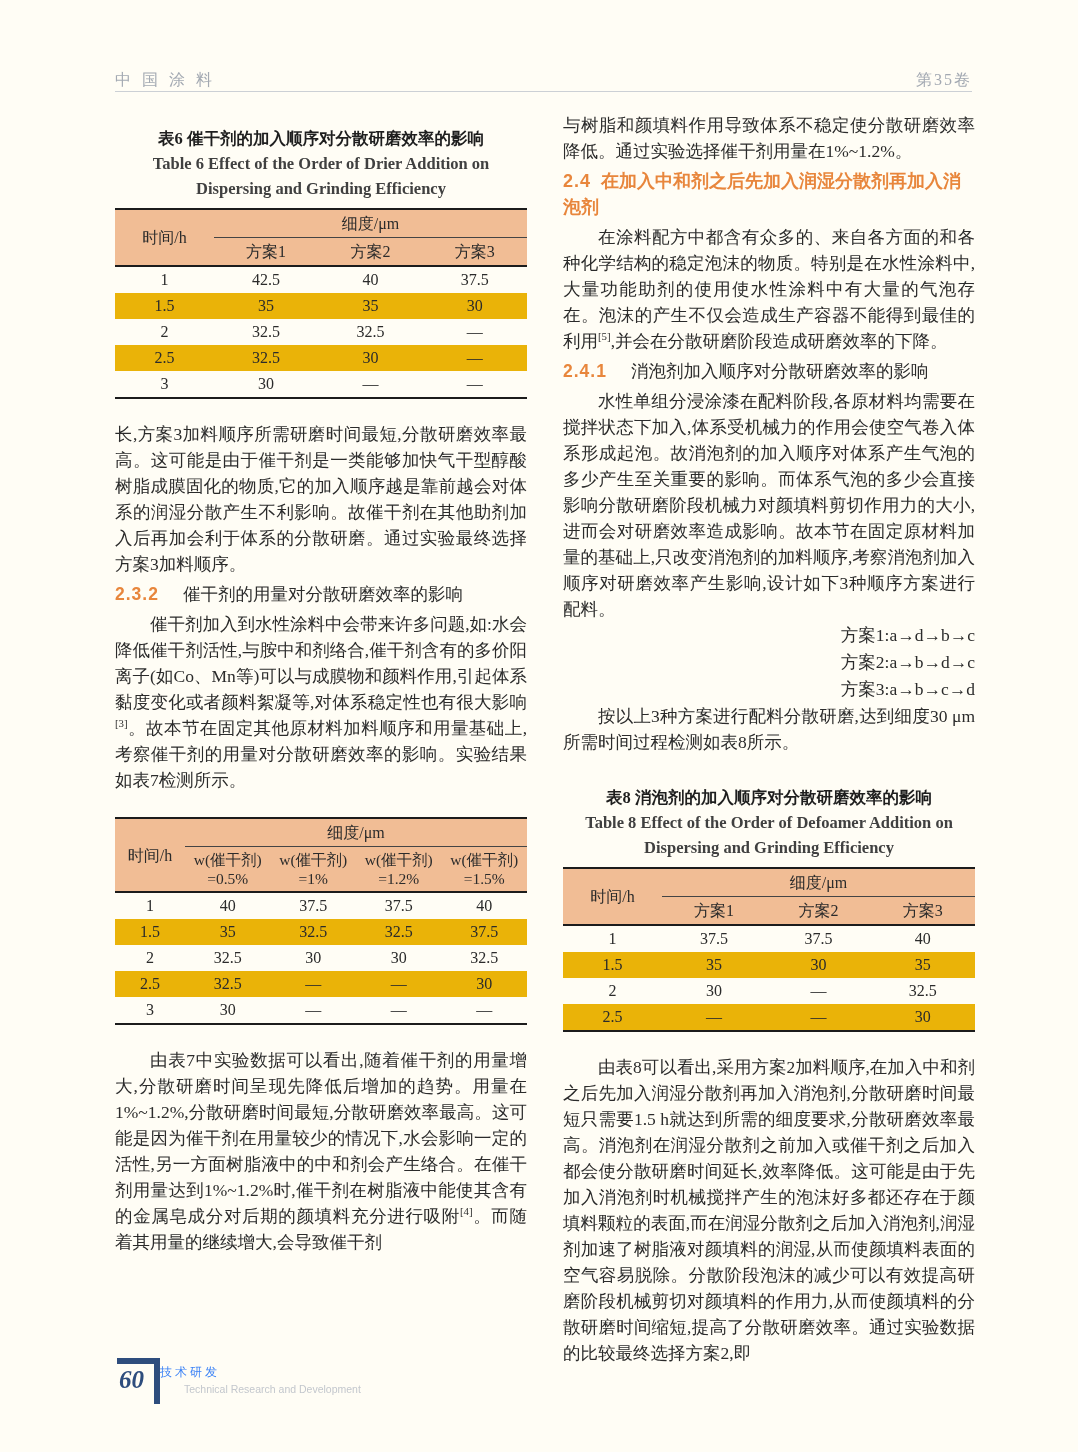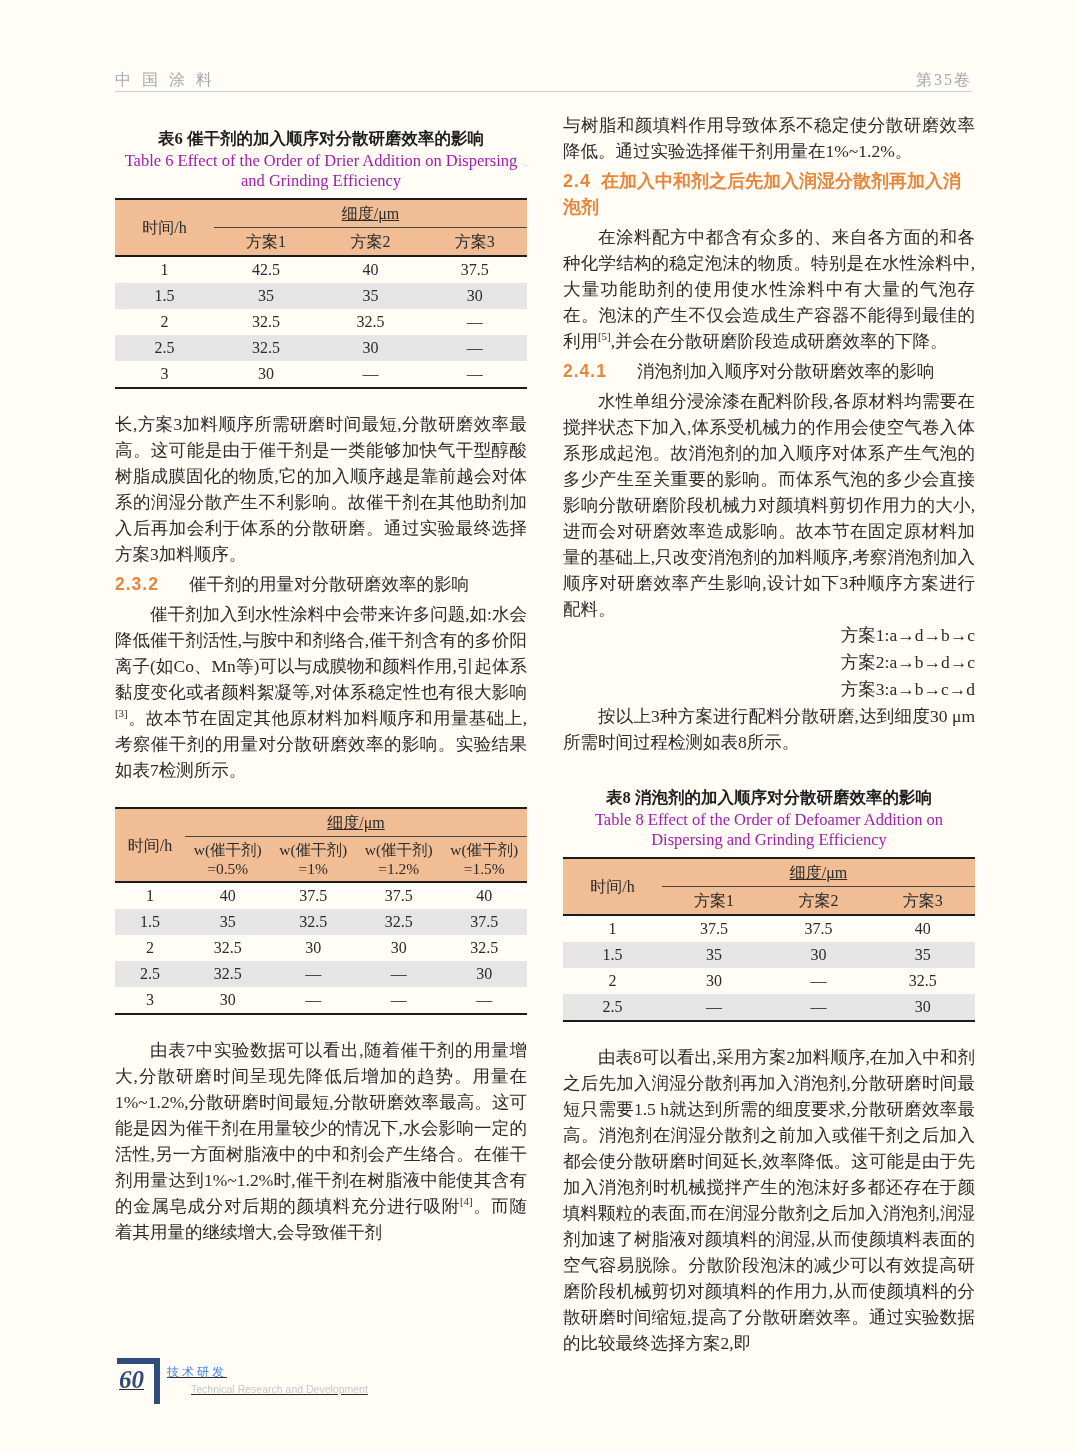--- a/index.html
+++ b/index.html
@@ -50,79 +50,78 @@
   .section-heading {
     font-size: 17.5px;
     line-height: 26px;
     margin: 4px 0 4px 0;
     text-align: left;
   }
   .section-heading .sec-num {
     color: #e8863c;
     font-weight: bold;
     font-family: "Liberation Sans", sans-serif;
-    margin-right: 30px;
+    margin-right: 24px;
     letter-spacing: 1px;
   }
   .section-heading.all-orange { color: #e8863c; font-weight: bold; font-size: 18px; }
   .section-heading.all-orange .sec-num { margin-right: 10px; }
 
   .scheme-line {
     font-size: 17.5px;
     line-height: 27px;
     text-indent: 2em;
     text-align: right;
   }
 
   
   .table-caption { text-align: center; margin: 14px 6px 7px 6px; }
   .table-caption .cap-cn {
     font-size: 16.5px; font-weight: bold; line-height: 25px; color: #1e1e1e;
   }
   .table-caption .cap-en {
-    font-size: 16.5px; font-weight: normal; line-height: 20px; color: #a21caf;
+    font-size: 16.5px; font-weight: bold; line-height: 25px; color: #404040;
   }
 
   
   table.data-table {
     width: 100%;
     border-collapse: collapse;
     border-top: 2.5px solid #1c1c1c;
     border-bottom: 2.5px solid #1c1c1c;
     font-size: 16px;
     margin-bottom: 6px;
   }
   table.data-table thead { border-bottom: 2px solid #1c1c1c; }
   table.data-table th {
     background: #f1bd95;
     font-weight: normal;
     text-align: center;
     padding: 3px 2px;
     line-height: 21px;
   }
-  table.data-table th.span-head { border-bottom: 1.2px solid #444; text-decoration: underline; }
+  table.data-table th.span-head { border-bottom: 1.2px solid #444; }
   table.data-table th.sub-head { white-space: pre-line; font-size: 15.5px; line-height: 19px; }
   table.data-table td {
     text-align: center;
     padding: 3px 2px;
     line-height: 20px;
   }
-  table.data-table tr.alt td { background: #e5e5e5; }
+  table.data-table tr.alt td { background: #eab308; }
 
   .spacer-lg { height: 16px; }
   .spacer-md { height: 10px; }
 
   
   .page-footer {
     position: absolute;
     left: 117px; top: 1358px;
     display: flex;
     align-items: flex-start;
-    gap: 7px;
-    text-decoration: underline;
+    gap: 0;
   }
   .page-num-block {
     border-top: 6px solid #2e4d7d;
     border-right: 6px solid #2e4d7d;
     padding: 1px 10px 8px 2px;
     height: 46px;
   }
   .page-num {
     font-style: italic;
     font-weight: bold;

